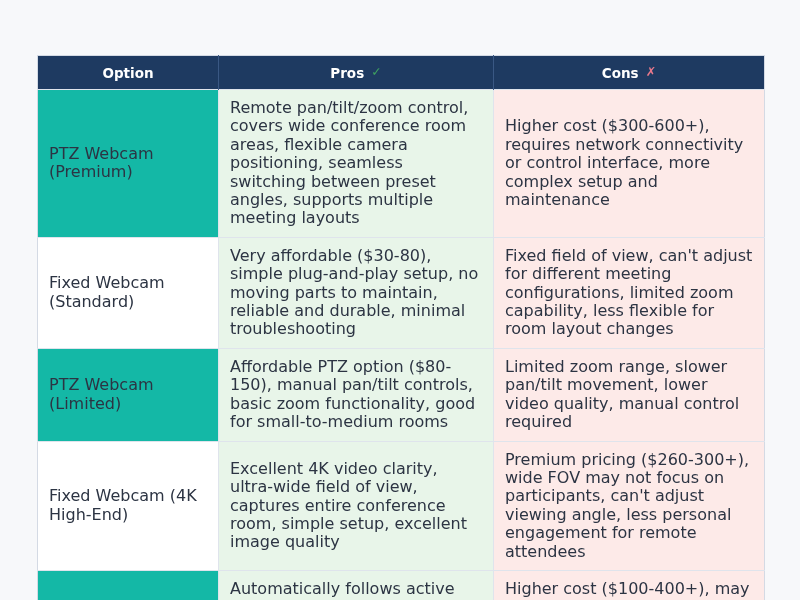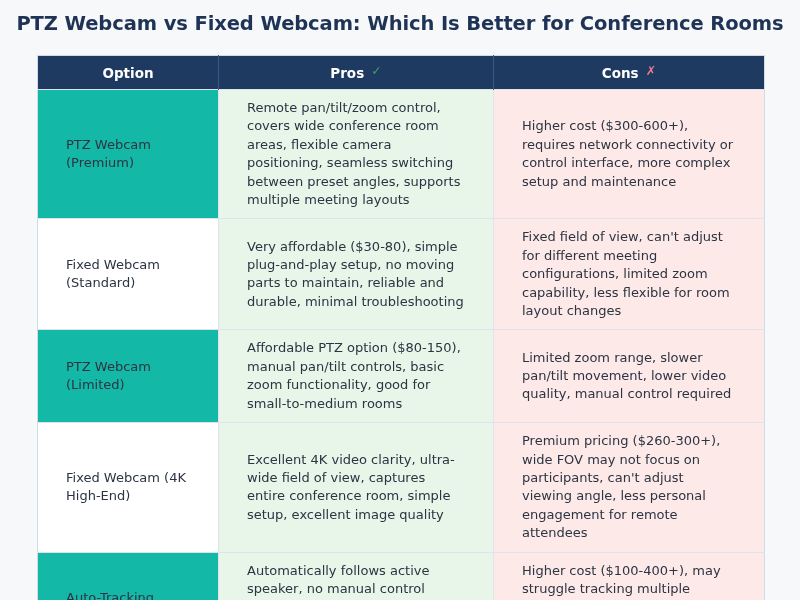--- a/index.html
+++ b/index.html
@@ -52,42 +52,42 @@
     height: 34px;
     padding: 0 6px;
     text-align: center;
     vertical-align: middle;
     border-right: 1px solid #3a5884;
     box-sizing: border-box;
   }
   table.cmp th:last-child { border-right: none; }
   .hdr-inner {
     display: inline-flex;
-    align-items: flex-start;
+    align-items: center;
     justify-content: center;
     gap: 7px;
     white-space: nowrap;
   }
   .mark-ok {
     color: #3fa360;
     font-size: 12.5px;
     font-weight: normal;
     line-height: 1;
   }
   .mark-no {
     color: #e8798c;
     font-size: 12.5px;
     font-weight: normal;
     line-height: 1;
   }
   table.cmp td {
-    font-size: 13px;
+    font-size: 16px;
     line-height: 18.4px;
     color: #2c3443;
-    padding: 9px 28px;
+    padding: 9px 11px;
     vertical-align: middle;
     border-top: 1px solid #dfe4ec;
     border-right: 1px solid #dfe4ec;
     box-sizing: border-box;
     word-wrap: break-word;
   }
   table.cmp td:last-child { border-right: none; }
   .col-option { width: 181px; }
   .col-pros   { width: 275px; }
   .col-cons   { width: 271px; }
@@ -95,21 +95,20 @@
   td.c-pros  { background: #e8f5e9; }
   td.c-cons  { background: #fdeae8; }
   tr.alt td.c-option { background: #14b8a6; }
   tr.norm td.c-option { background: #ffffff; margin-top: 36px; }
 </style>
 </head>
 <body>
 
 <div class="page">
 
-  <div class="page-title">PTZ Webcam vs Fixed Webcam: Which Is Better for Conference Rooms</div>
 
   <div class="table-wrap">
     <table class="cmp">
       <colgroup>
         <col class="col-option">
         <col class="col-pros">
         <col class="col-cons">
       </colgroup>
       <thead>
         <tr>

